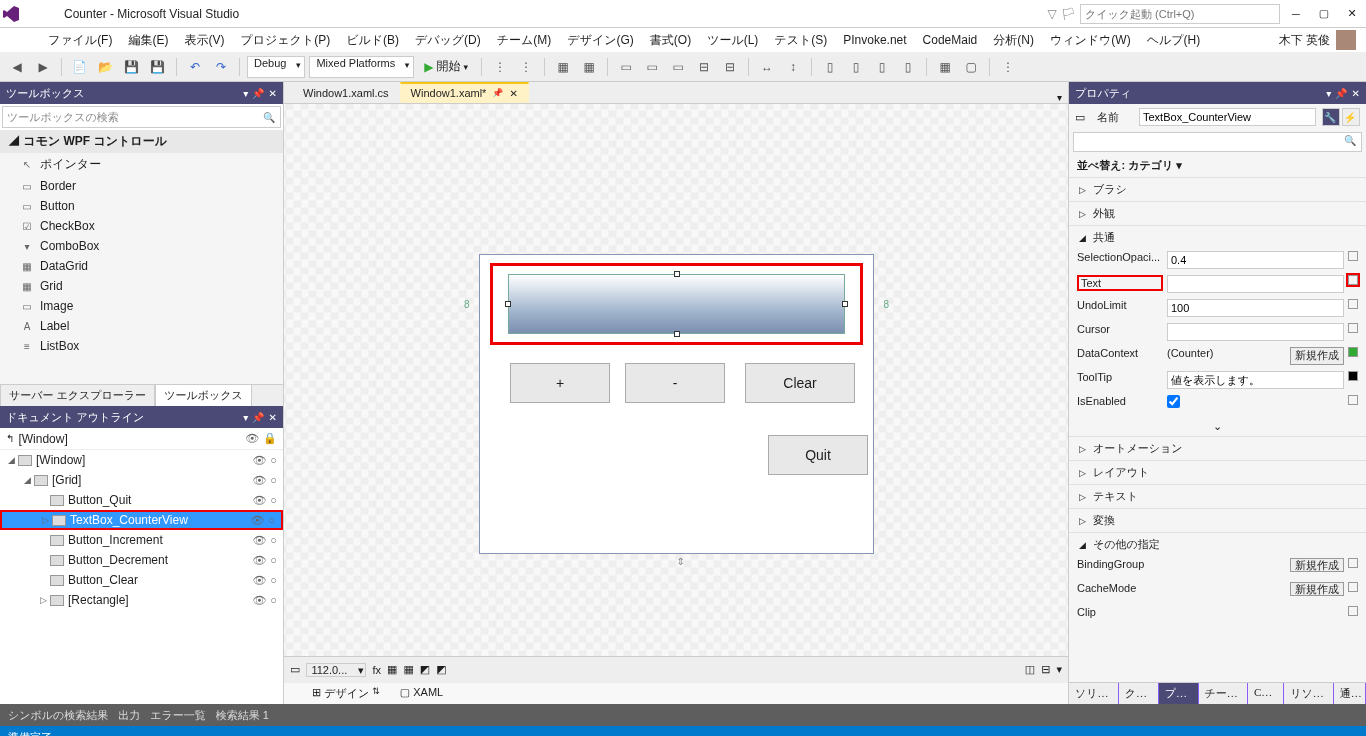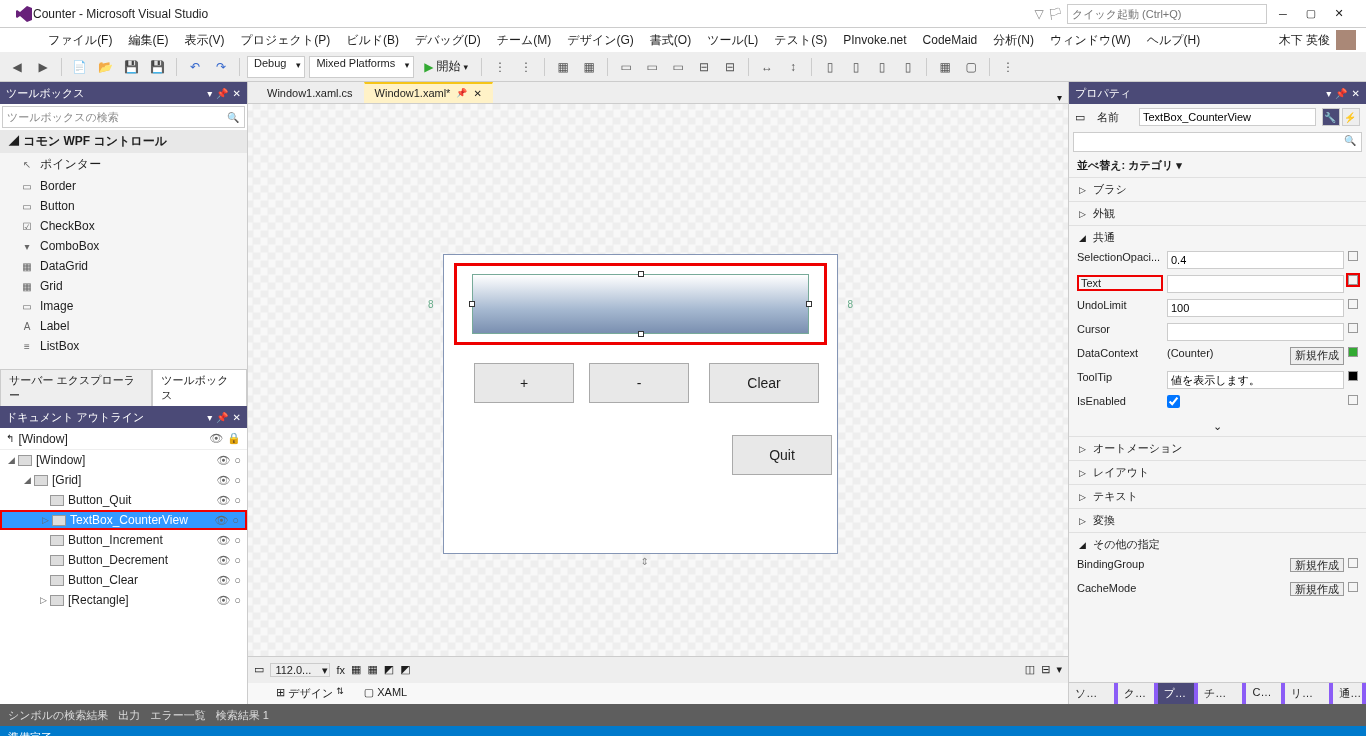--- a/index.html
+++ b/index.html
@@ -1,19 +1,19 @@
 <!DOCTYPE html>
 <html><head>
 <meta charset="utf-8">
 <style>
 * { box-sizing: border-box; margin: 0; padding: 0; font-family: "Segoe UI", "Meiryo", sans-serif; }
 body { width: 1366px; height: 736px; background: #fff; font-size: 12px; color: #1e1e1e; overflow: hidden; position: relative; }
 
 
-.titlebar { height: 28px; background: #fff; display: flex; align-items: center; padding: 0 15px; border-bottom: 1px solid #ccc; }
+.titlebar { height: 28px; background: #fff; display: flex; align-items: center; padding: 0 2px; border-bottom: 1px solid #ccc; gap: 44px; }
 .titlebar .title { font-size: 12px; }
 .titlebar .right { margin-left: auto; display: flex; align-items: center; gap: 4px; }
 .titlebar .search { width: 200px; height: 20px; border: 1px solid #ccc; padding: 0 4px; font-size: 11px; }
 .titlebar .winbtn { width: 24px; height: 20px; display: flex; align-items: center; justify-content: center; font-size: 11px; }
 
 
 .menubar { height: 24px; background: #fff; display: flex; align-items: center; padding: 0 4px; gap: 0; margin-left: 36px; }
 .menubar .menu-item { padding: 3px 8px; font-size: 12px; }
 .menubar .right-info { margin-left: auto; display: flex; align-items: center; gap: 6px; padding-right: 6px; }
 .menubar .avatar { width: 20px; height: 20px; background: #a87; }
@@ -24,21 +24,21 @@
 .toolbar .sep { width: 1px; height: 18px; background: #ccc; margin: 0 3px; }
 .toolbar .combo { height: 22px; border: 1px solid #ccc; background: #fff; padding: 0 18px 0 6px; font-size: 11px; position: relative; }
 .toolbar .combo::after { content: "▾"; position: absolute; right: 4px; top: 3px; font-size: 9px; }
 .toolbar .run { display: flex; align-items: center; gap: 3px; padding: 0 6px; height: 22px; }
 .toolbar .run .play { color: #3a3; }
 
 
 .main { display: flex; height: 622px; }
 
 
-.left-col { width: 248px; display: flex; flex-direction: column; border-right: 1px solid #ccc; }
+.left-col { width: 284px; display: flex; flex-direction: column; border-right: 1px solid #ccc; }
 
 .panel-header { height: 22px; background: #4b4a77; color: #fff; display: flex; align-items: center; padding: 0 6px; font-size: 11px; position: relative; }
 .panel-header .actions { margin-left: auto; display: flex; gap: 4px; font-size: 10px; }
 
 .panel-search { height: 22px; border: 1px solid #ccc; margin: 2px; padding: 0 4px; display: flex; align-items: center; font-size: 11px; color: #888; position: relative; }
 .panel-search::after { content: "🔍"; position: absolute; right: 4px; font-size: 10px; }
 
 .toolbox-content { flex: 1; overflow: hidden; font-size: 12px; background: #f5f5f5; }
 .tb-group { padding: 3px 8px; font-weight: bold; background: #e8e8e8; }
 .tb-item { padding: 3px 8px 3px 20px; display: flex; align-items: center; gap: 6px; }
@@ -110,21 +110,21 @@
 .prop-row .pval input[type=text] { width: 100%; height: 18px; border: 1px solid #ccc; background: #fff; padding: 0 3px; font-size: 11px; }
 .prop-row .pmarker { width: 10px; height: 10px; border: 1px solid #999; }
 .prop-row .pmarker.green { background: #3a3; }
 .prop-row .pmarker.black { background: #000; }
 .prop-row.hl .plabel { border: 2px solid #e00; padding: 0 2px; }
 .prop-row.hl .pmarker { outline: 2px solid #e00; }
 .prop-btn { border: 1px solid #999; background: #eee; padding: 0 4px; height: 18px; font-size: 11px; }
 .more-arrow { text-align: center; padding: 3px 0; }
 
 .right-tabs { height: 22px; display: flex; border-top: 1px solid #ccc; font-size: 11px; }
-.right-tabs .rtab { padding: 3px 6px; background: #eee; border-right: 4px solid #8b5cf6; overflow: hidden; text-overflow: ellipsis; white-space: nowrap; }
+.right-tabs .rtab { padding: 3px 6px; background: #eee; border-right: 1px solid #8b5cf6; overflow: hidden; text-overflow: ellipsis; white-space: nowrap; font-family: Liberation Serif, serif; }
 .right-tabs .rtab.active { background: #4b4a77; color: #fff; }
 
 
 .findbar { height: 22px; background: #5e5e5e; color: #ddd; display: flex; align-items: center; padding: 0 8px; gap: 10px; font-size: 11px; }
 .statusbar { height: 22px; background: #007acc; color: #fff; display: flex; align-items: center; padding: 0 8px; font-size: 11px; }
 
 
 .vs-logo { display: inline-block; width: 18px; height: 18px; }
 </style>
 </head>
@@ -530,20 +530,25 @@
         <div class="prop-row">
             <span class="plabel">BindingGroup</span>
             <span class="pval" style="text-align:right;"><span class="prop-btn">新規作成</span></span>
             <span class="pmarker"></span>
           </div>
         <div class="prop-row">
             <span class="plabel">CacheMode</span>
             <span class="pval" style="text-align:right;"><span class="prop-btn">新規作成</span></span>
             <span class="pmarker"></span>
           </div>
+        <div class="prop-row">
+            <span class="plabel">Clip</span>
+            <span class="pval"></span>
+            <span class="pmarker"></span>
+          </div>
       </div>
     </div>
 
     <div class="right-tabs">
       <span class="rtab">ソリュ...</span>
       <span class="rtab">クラ...</span>
       <span class="rtab active">プロ...</span>
       <span class="rtab">チーム...</span>
       <span class="rtab">Cod...</span>
       <span class="rtab">リソー...</span>

